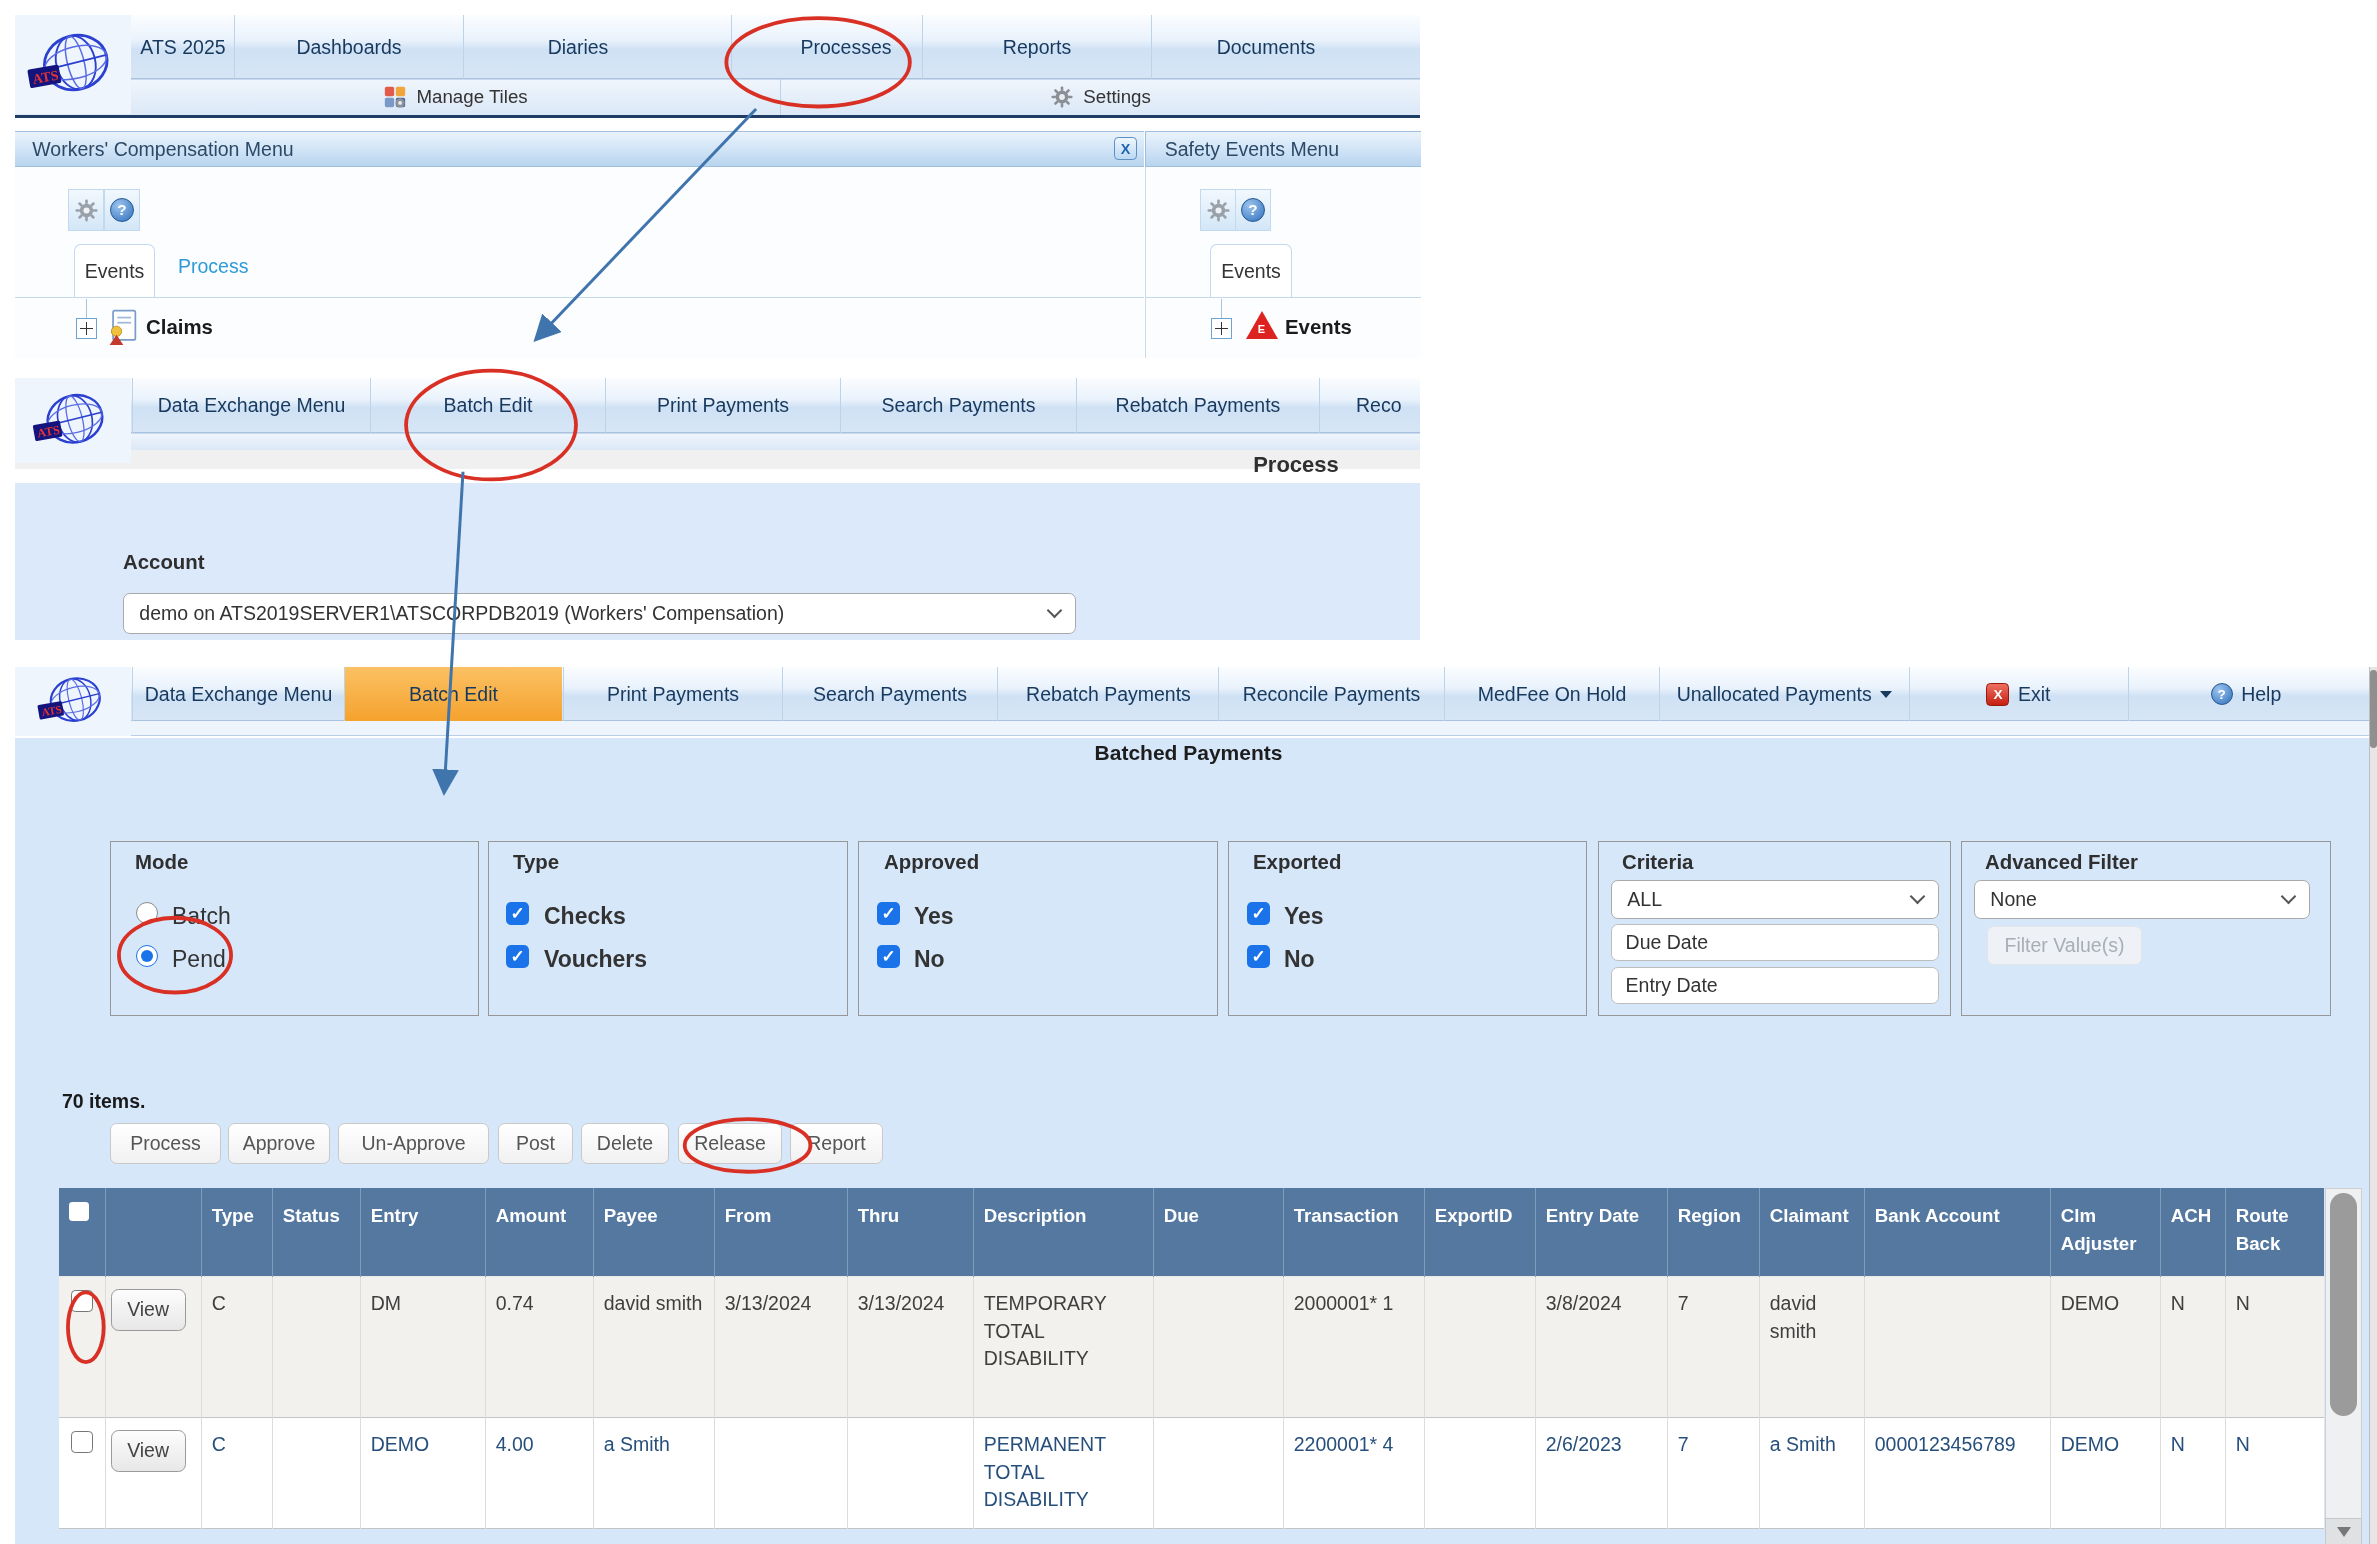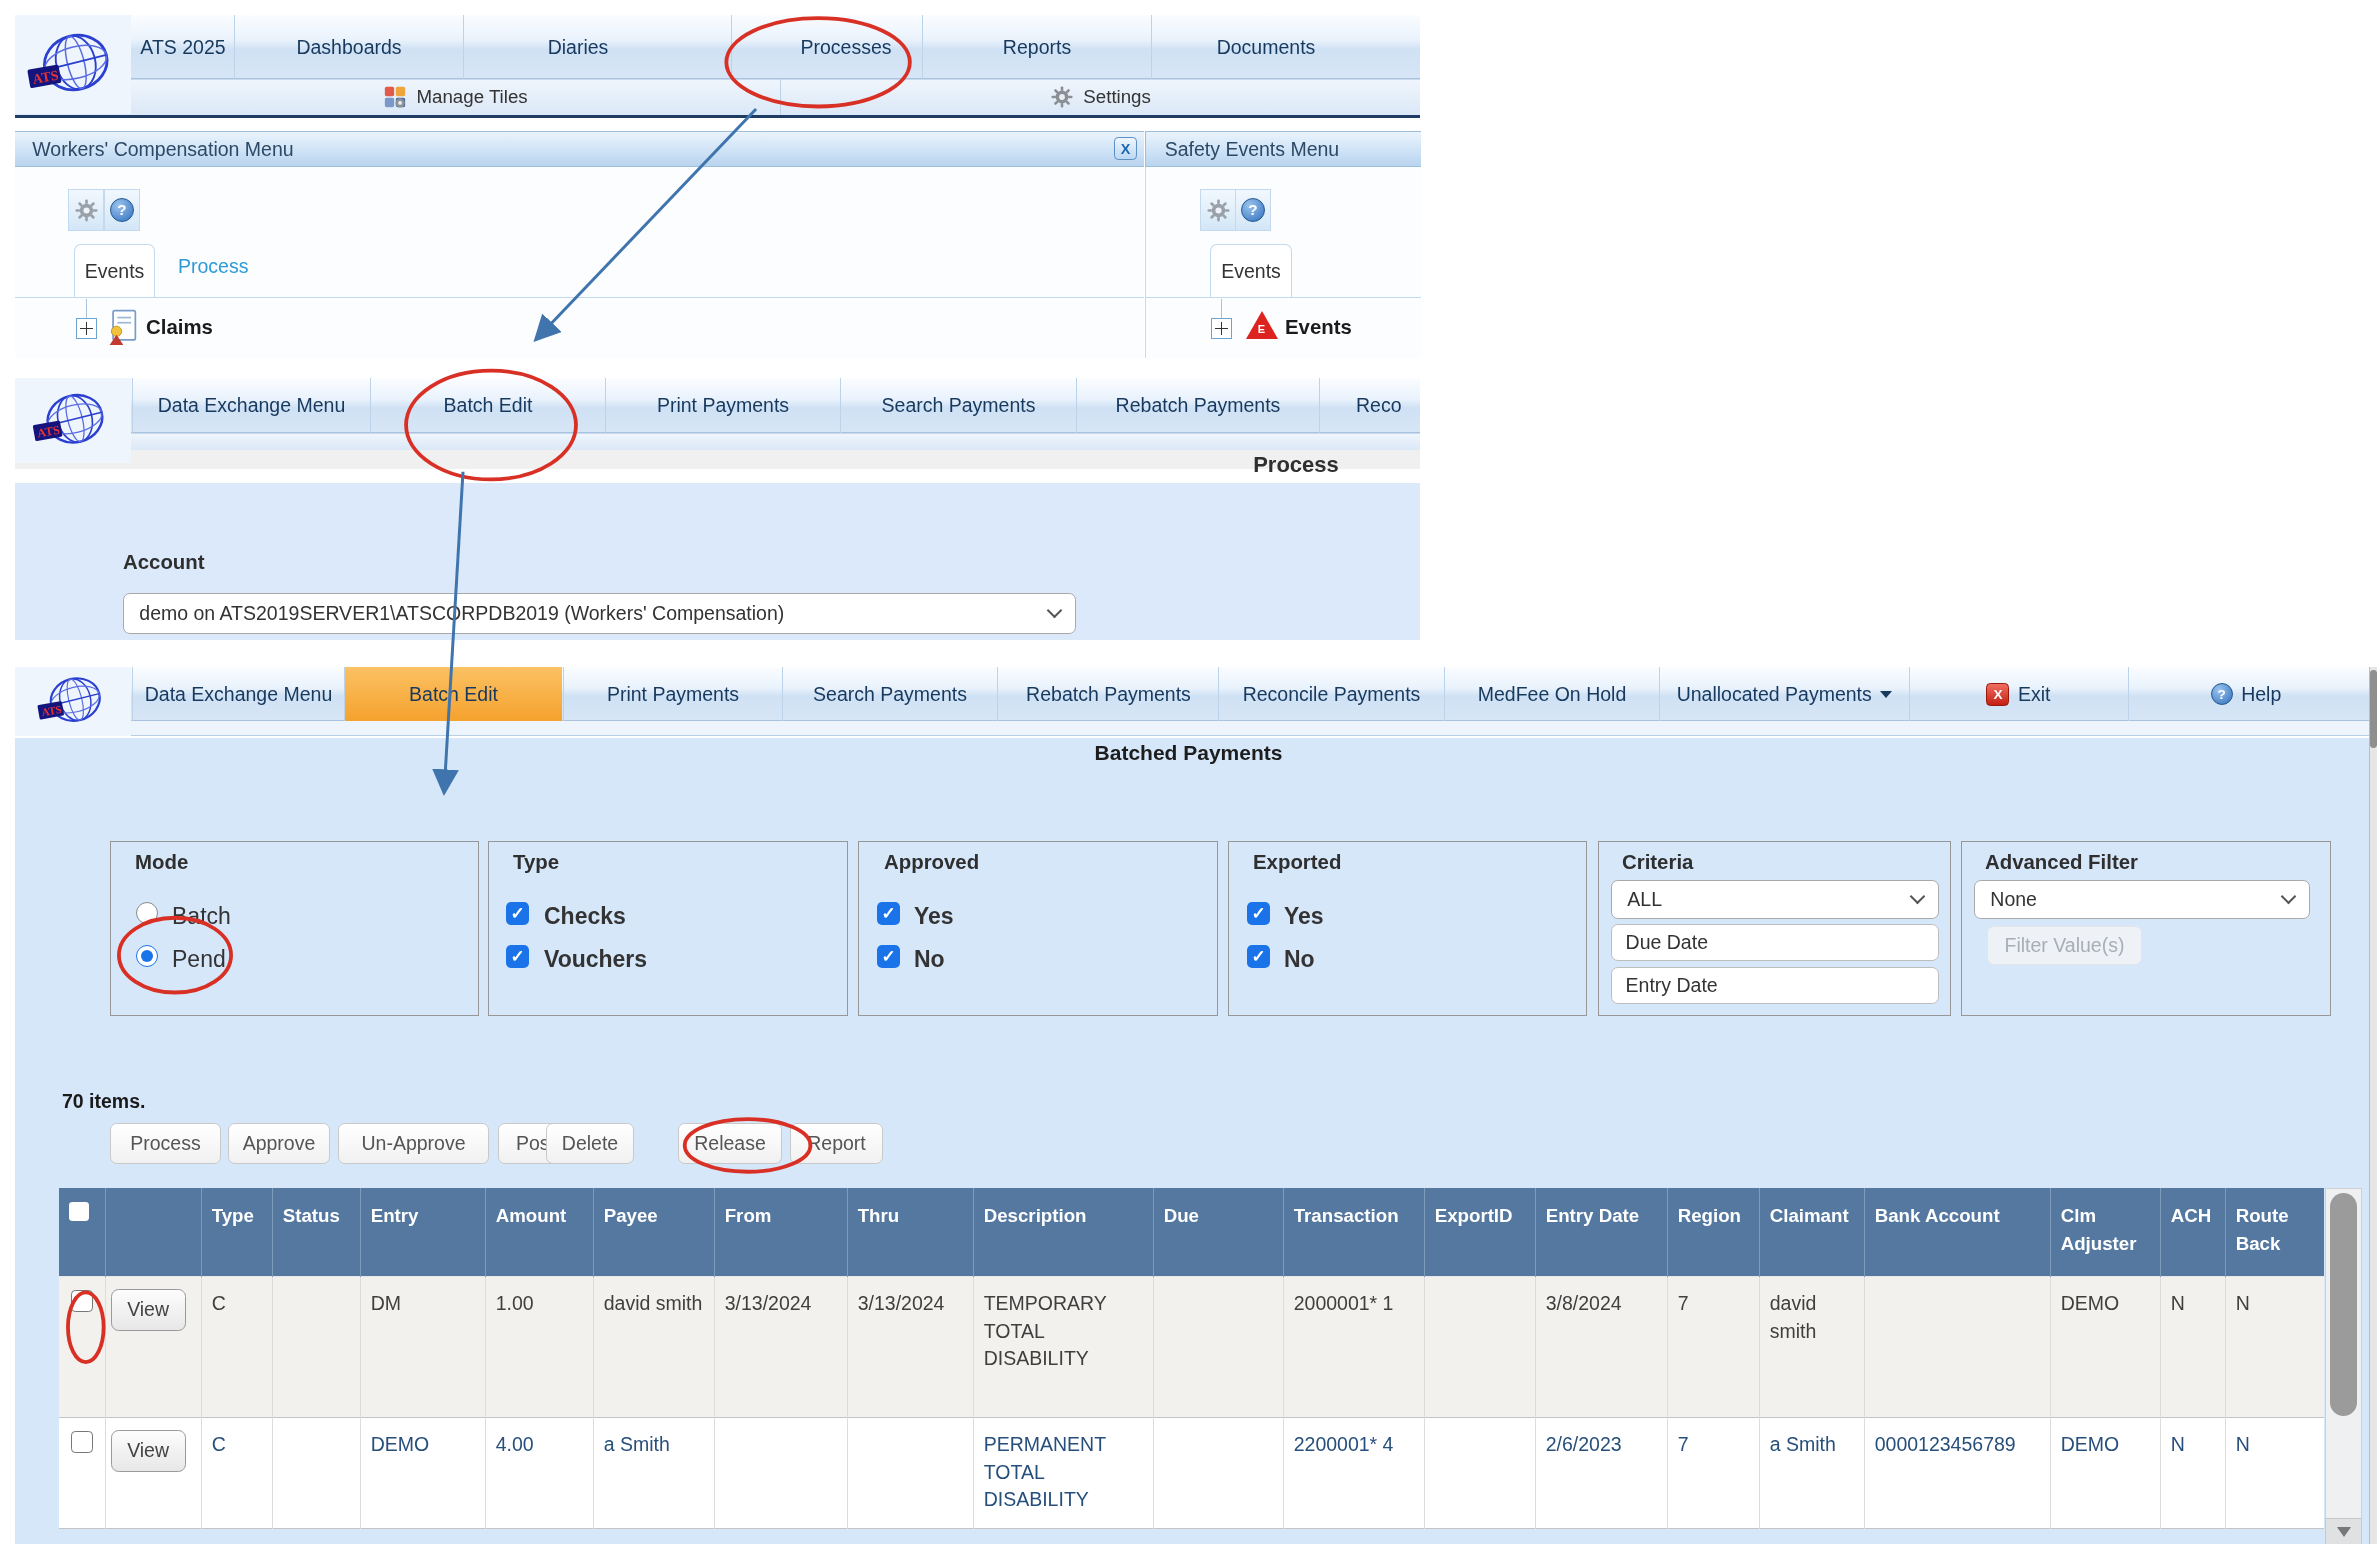--- a/index.html
+++ b/index.html
@@ -414,21 +414,21 @@
     </div>
   <div class="abs btn" style="left:228px;top:1123px;width:102px;height:41px;">
       <span>Approve</span>
     </div>
   <div class="abs btn" style="left:338px;top:1123px;width:151px;height:41px;">
       <span>Un-Approve</span>
     </div>
   <div class="abs btn" style="left:498px;top:1123px;width:75px;height:41px;">
       <span>Post</span>
     </div>
-  <div class="abs btn" style="left:546px;top:1123px;width:88px;height:41px;">
+  <div class="abs btn" style="left:581px;top:1123px;width:88px;height:41px;">
       <span>Delete</span>
     </div>
   <div class="abs btn" style="left:678px;top:1123px;width:104px;height:41px;">
       <span>Release</span>
     </div>
   <div class="abs btn" style="left:790px;top:1123px;width:93px;height:41px;">
       <span>Report</span>
     </div>
 
   <table class="grid abs" style="left:59px;top:1188px;width:2264px;">
@@ -484,21 +484,21 @@
       <tr class="r1" style="height:141px;">
         <td>
             <div class="rowcb" style="margin-left:1.7px;"></div>
           </td>
         <td style="padding:12px 5.1px;">
             <div class="viewbtn">View</div>
           </td>
         <td>C</td>
         <td></td>
         <td>DM</td>
-        <td>1.00</td>
+        <td>0.74</td>
         <td>david smith</td>
         <td>3/13/2024</td>
         <td>3/13/2024</td>
         <td>TEMPORARY TOTAL DISABILITY</td>
         <td></td>
         <td>2000001* 1</td>
         <td></td>
         <td>3/8/2024</td>
         <td>7</td>
         <td>david smith</td>

